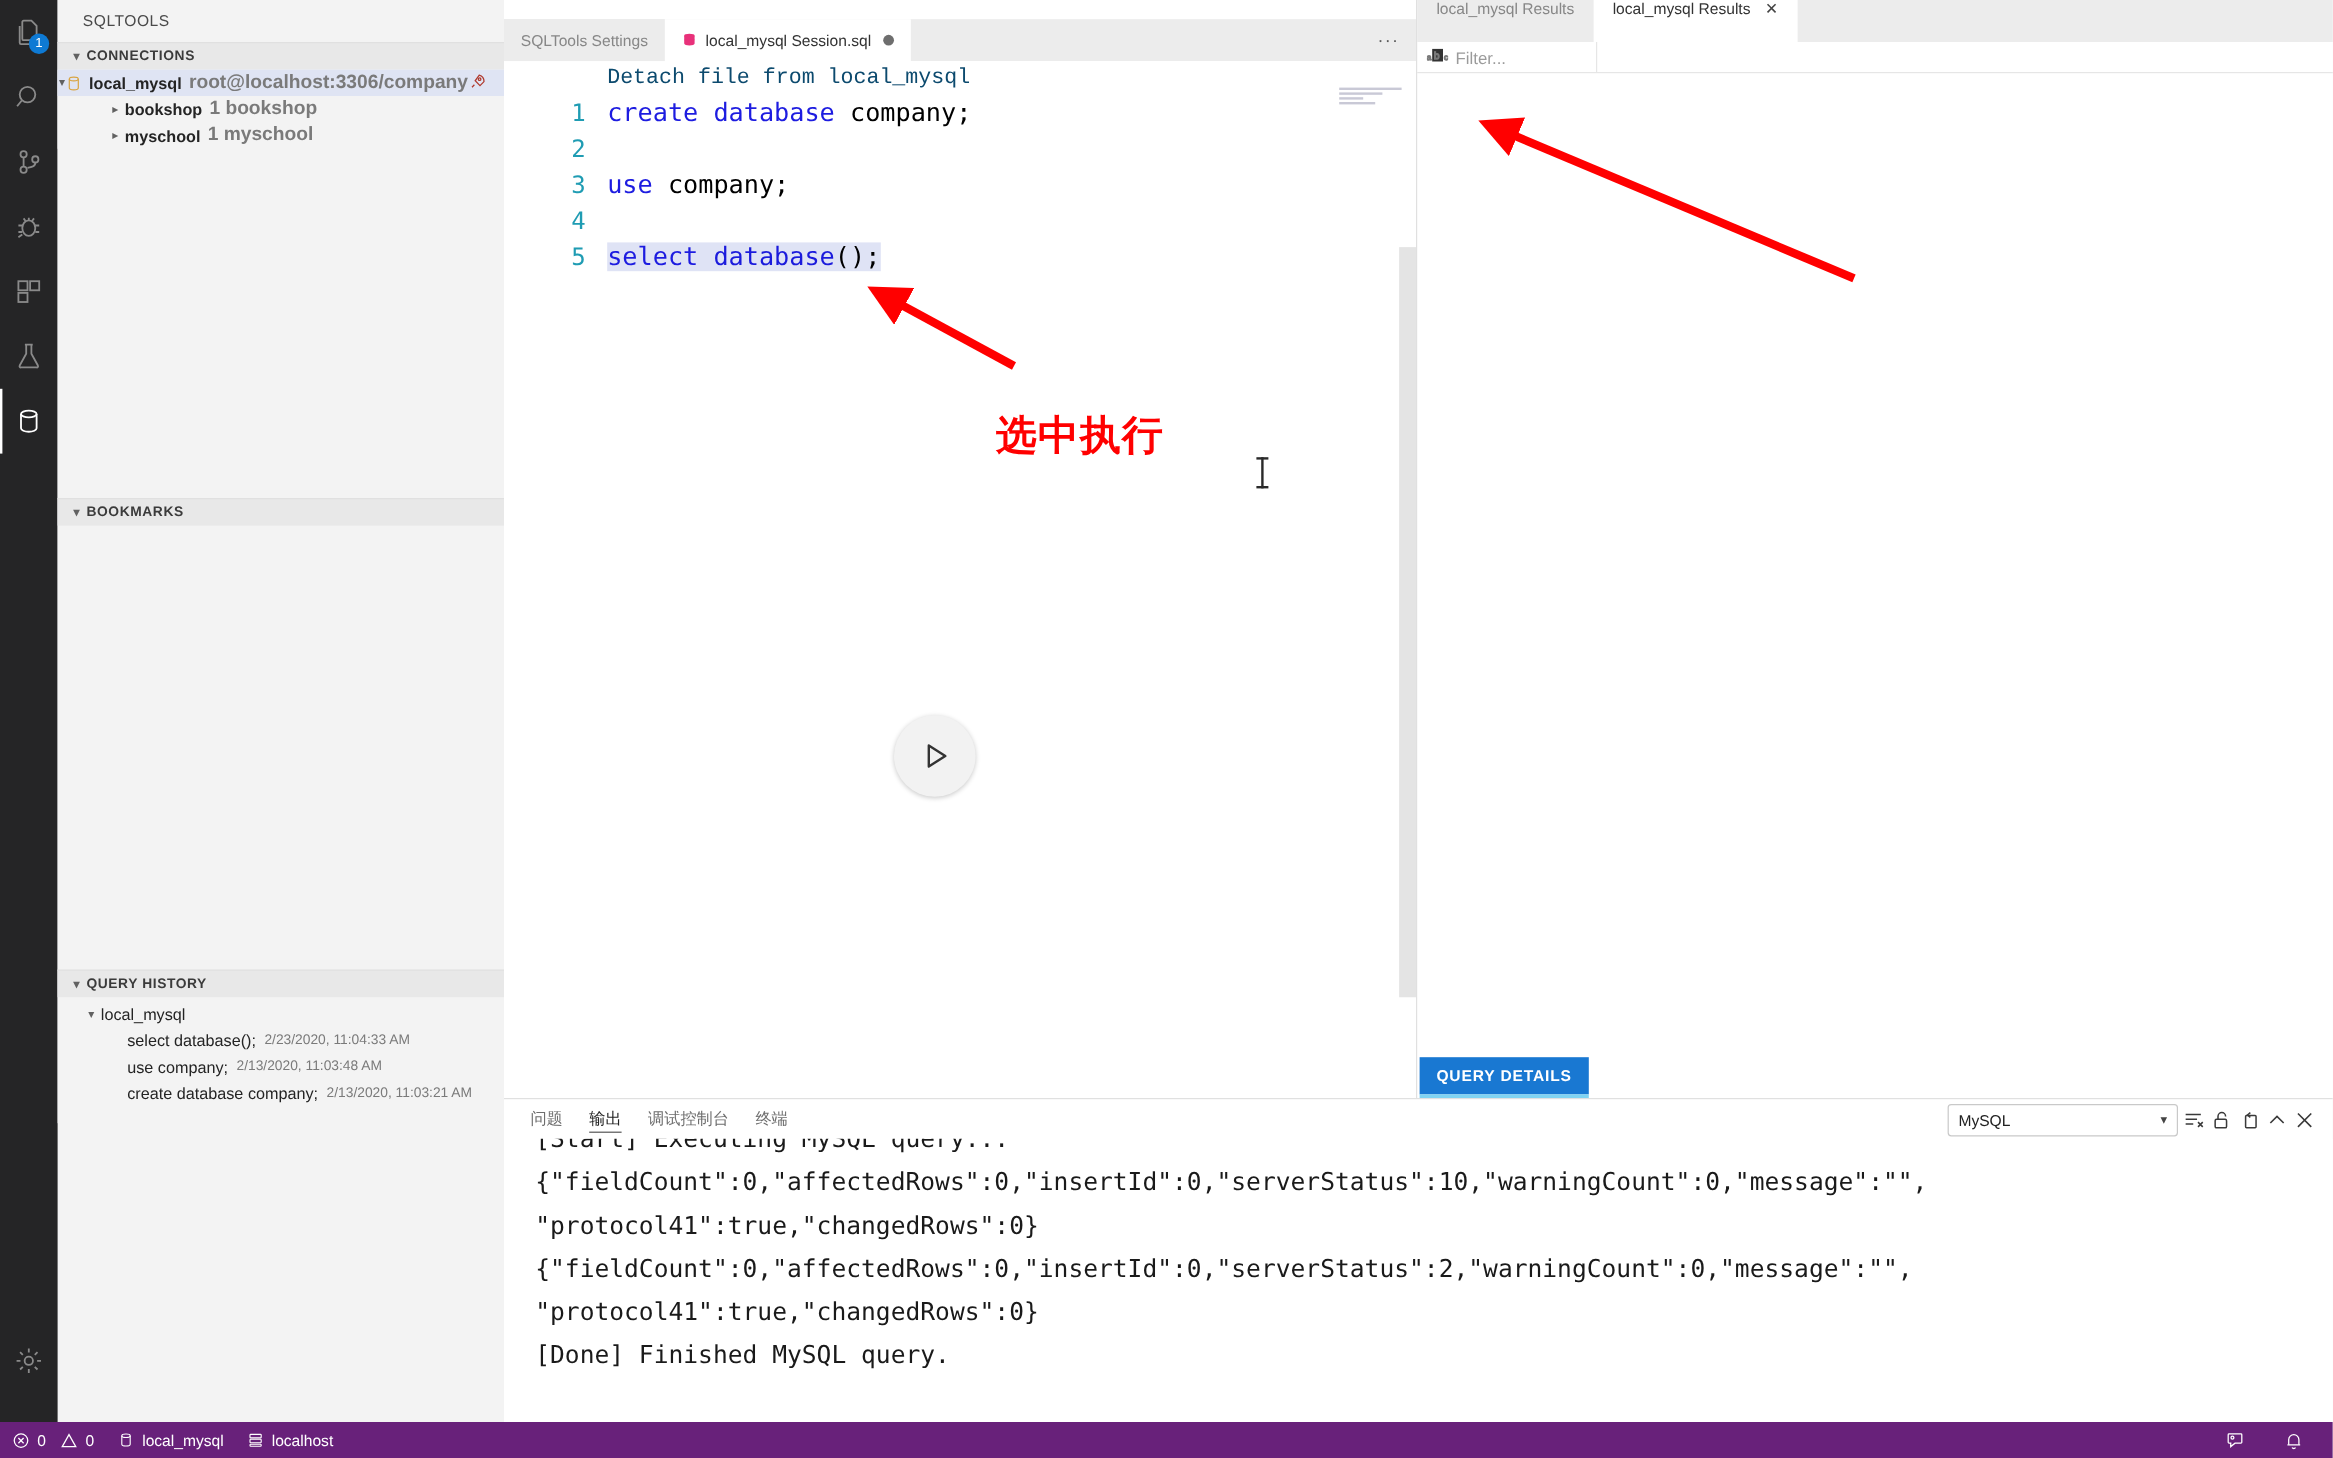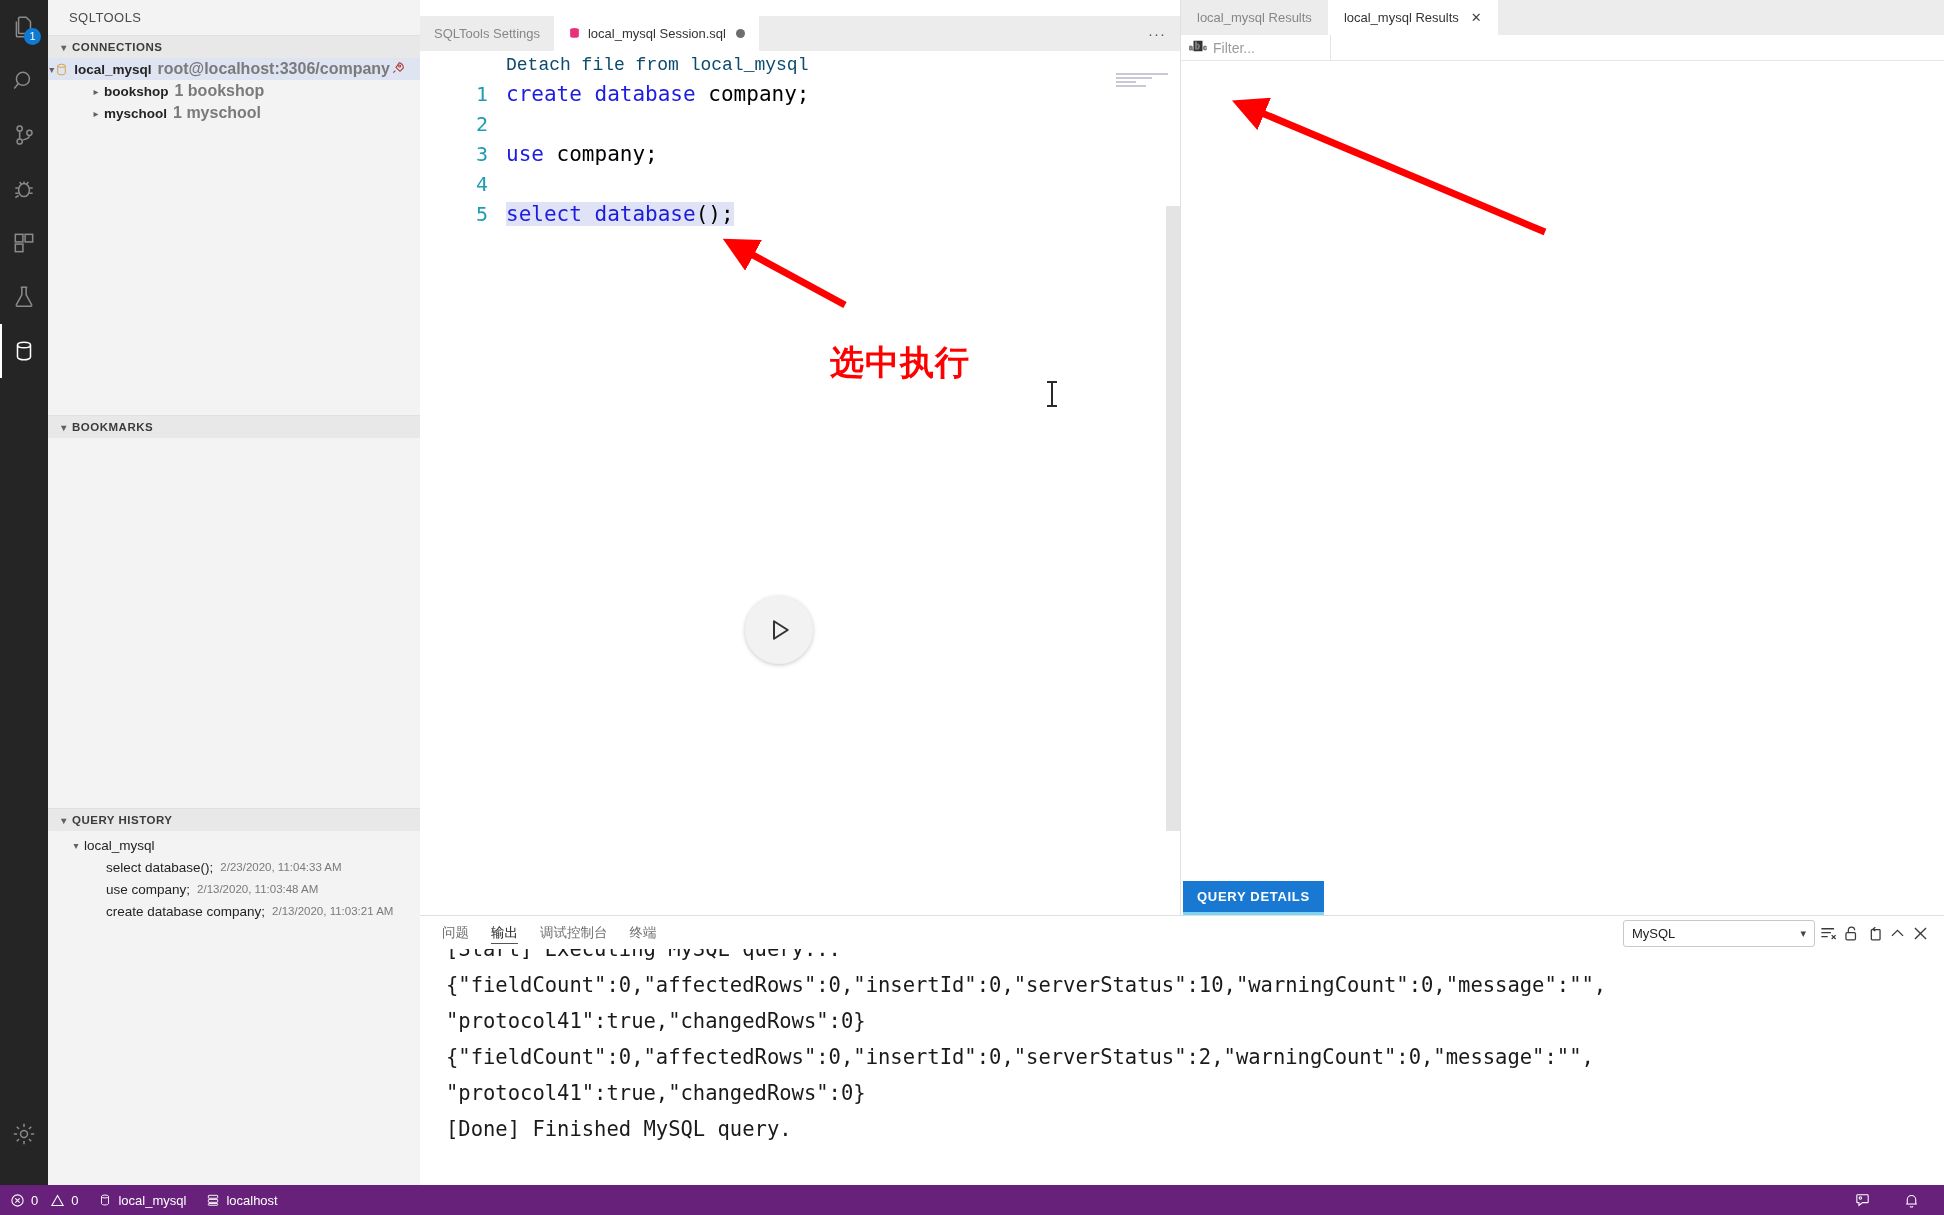--- a/index.html
+++ b/index.html
@@ -53,21 +53,21 @@
   .caret-ib::after{bottom:0;}
   .minimap{position:absolute;right:12px;top:22px;width:52px;height:18px;}
   .minimap i{display:block;height:2px;margin-bottom:2px;background:#c9c9d6;}
   .editor-scroll{position:absolute;right:0;top:155px;width:14px;height:625px;background:#f3f3f3;}
   .editor-scroll .thumb{position:absolute;left:0;top:0;width:14px;height:625px;background:#e4e4e4;}
   .bigplay{position:absolute;left:325px;top:545px;width:68px;height:68px;border-radius:50%;background:#f2f2f2;display:flex;align-items:center;justify-content:center;box-shadow:0 1px 4px rgba(0,0,0,.22);cursor:pointer;}
 
   
   .results{position:absolute;left:1180px;top:0;width:764px;height:915px;background:#ffffff;border-left:1px solid #e0e0e0;}
   .rtabs{height:35px;background:#ececec;display:flex;}
-  .rtab{display:flex;align-items:center;padding:0 16px;font-size:13px;color:#878787;cursor:pointer;}
+  .rtab{display:flex;align-items:flex-start;padding:0 16px;font-size:13px;color:#878787;cursor:pointer;}
   .rtab.active{background:#ffffff;color:#333;}
   .rtab .x{margin-left:12px;font-size:13px;color:#444;}
   .grid{position:absolute;left:0;top:35px;right:0;}
   .grid-row{display:flex;border-bottom:1px solid #e6e6e6;}
   .gcell{padding:4px 8px;font-size:14px;color:#1a1a1a;box-sizing:border-box;}
   .gcell.h{font-weight:bold;}
   .gcell.c1{width:150px;border-right:1px solid #e6e6e6;}
   .gcell.c2{flex:1;}
   .filter-row .gcell{color:#9b9b9b;display:flex;align-items:center;}
   .abc{display:inline-block;margin-right:6px;}

